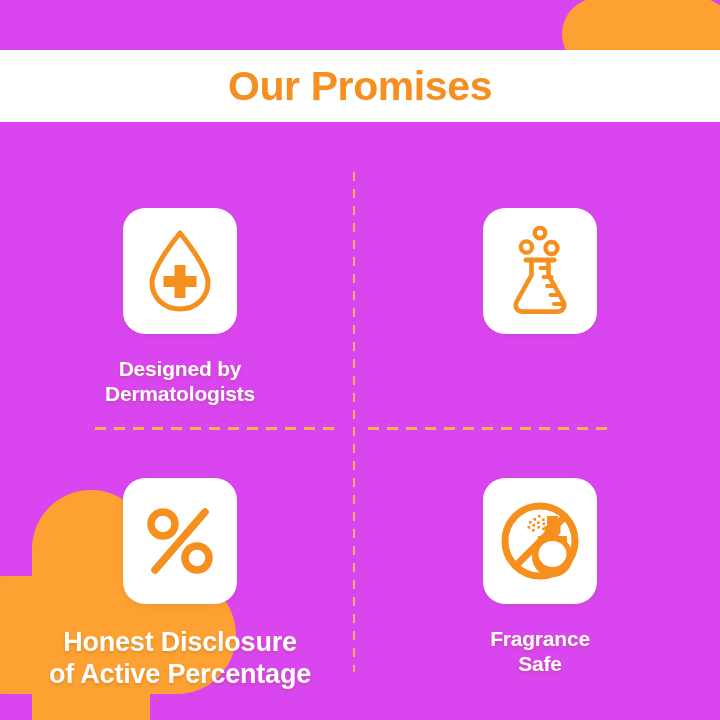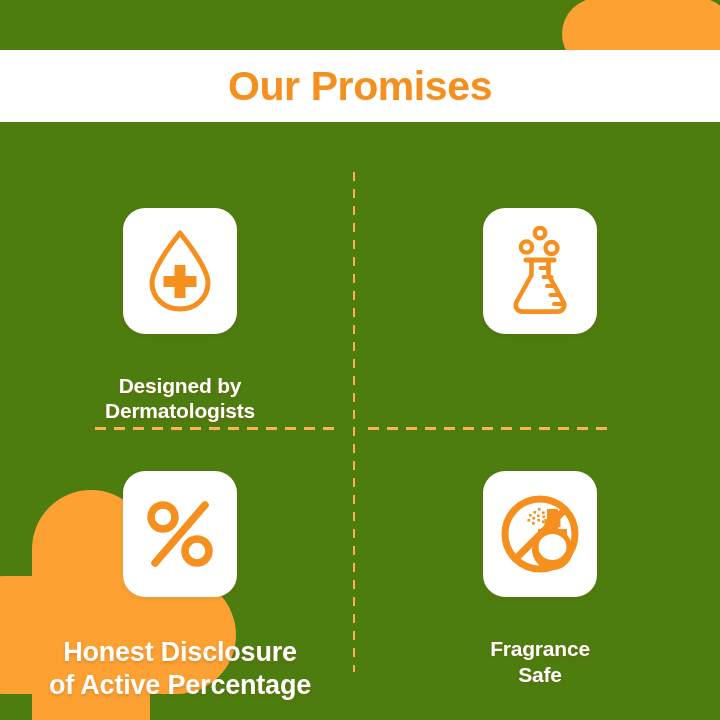--- a/index.html
+++ b/index.html
@@ -6,21 +6,21 @@
   body{
     width:720px;height:720px;
     background:#FC8A02;
     font-family:"Liberation Sans", sans-serif;
     overflow:hidden;
     position:relative;
   }
   #stage{
     position:absolute;inset:0;
     width:720px;height:720px;
-    background:#4d7c0f;
+    background:#d946ef;
     overflow:hidden;
   }
 
   
   .deco{position:absolute;pointer-events:none;}
   .deco .bar{
     position:absolute;
     background:#FDA133;
   }
   
@@ -87,21 +87,21 @@
   .icon-card{
     width:114px;height:126px;
     background:#FFFFFF;
     border-radius:22px;
     display:flex;align-items:center;justify-content:center;
     box-shadow:0 2px 5px rgba(120,55,0,0.10);
   }
   .icon-card svg{display:block;}
 
   .promise-label{
-    margin-top:39px;
+    margin-top:22px;
     color:#FFFFFF;
     font-size:21px;
     font-weight:bold;
     line-height:1.2;
     text-align:center;
     letter-spacing:-0.2px;
     text-shadow:0 2px 3px rgba(150,70,0,0.25);
     white-space:pre-line;
   }
   .promise-label.wide{font-size:27px;}

